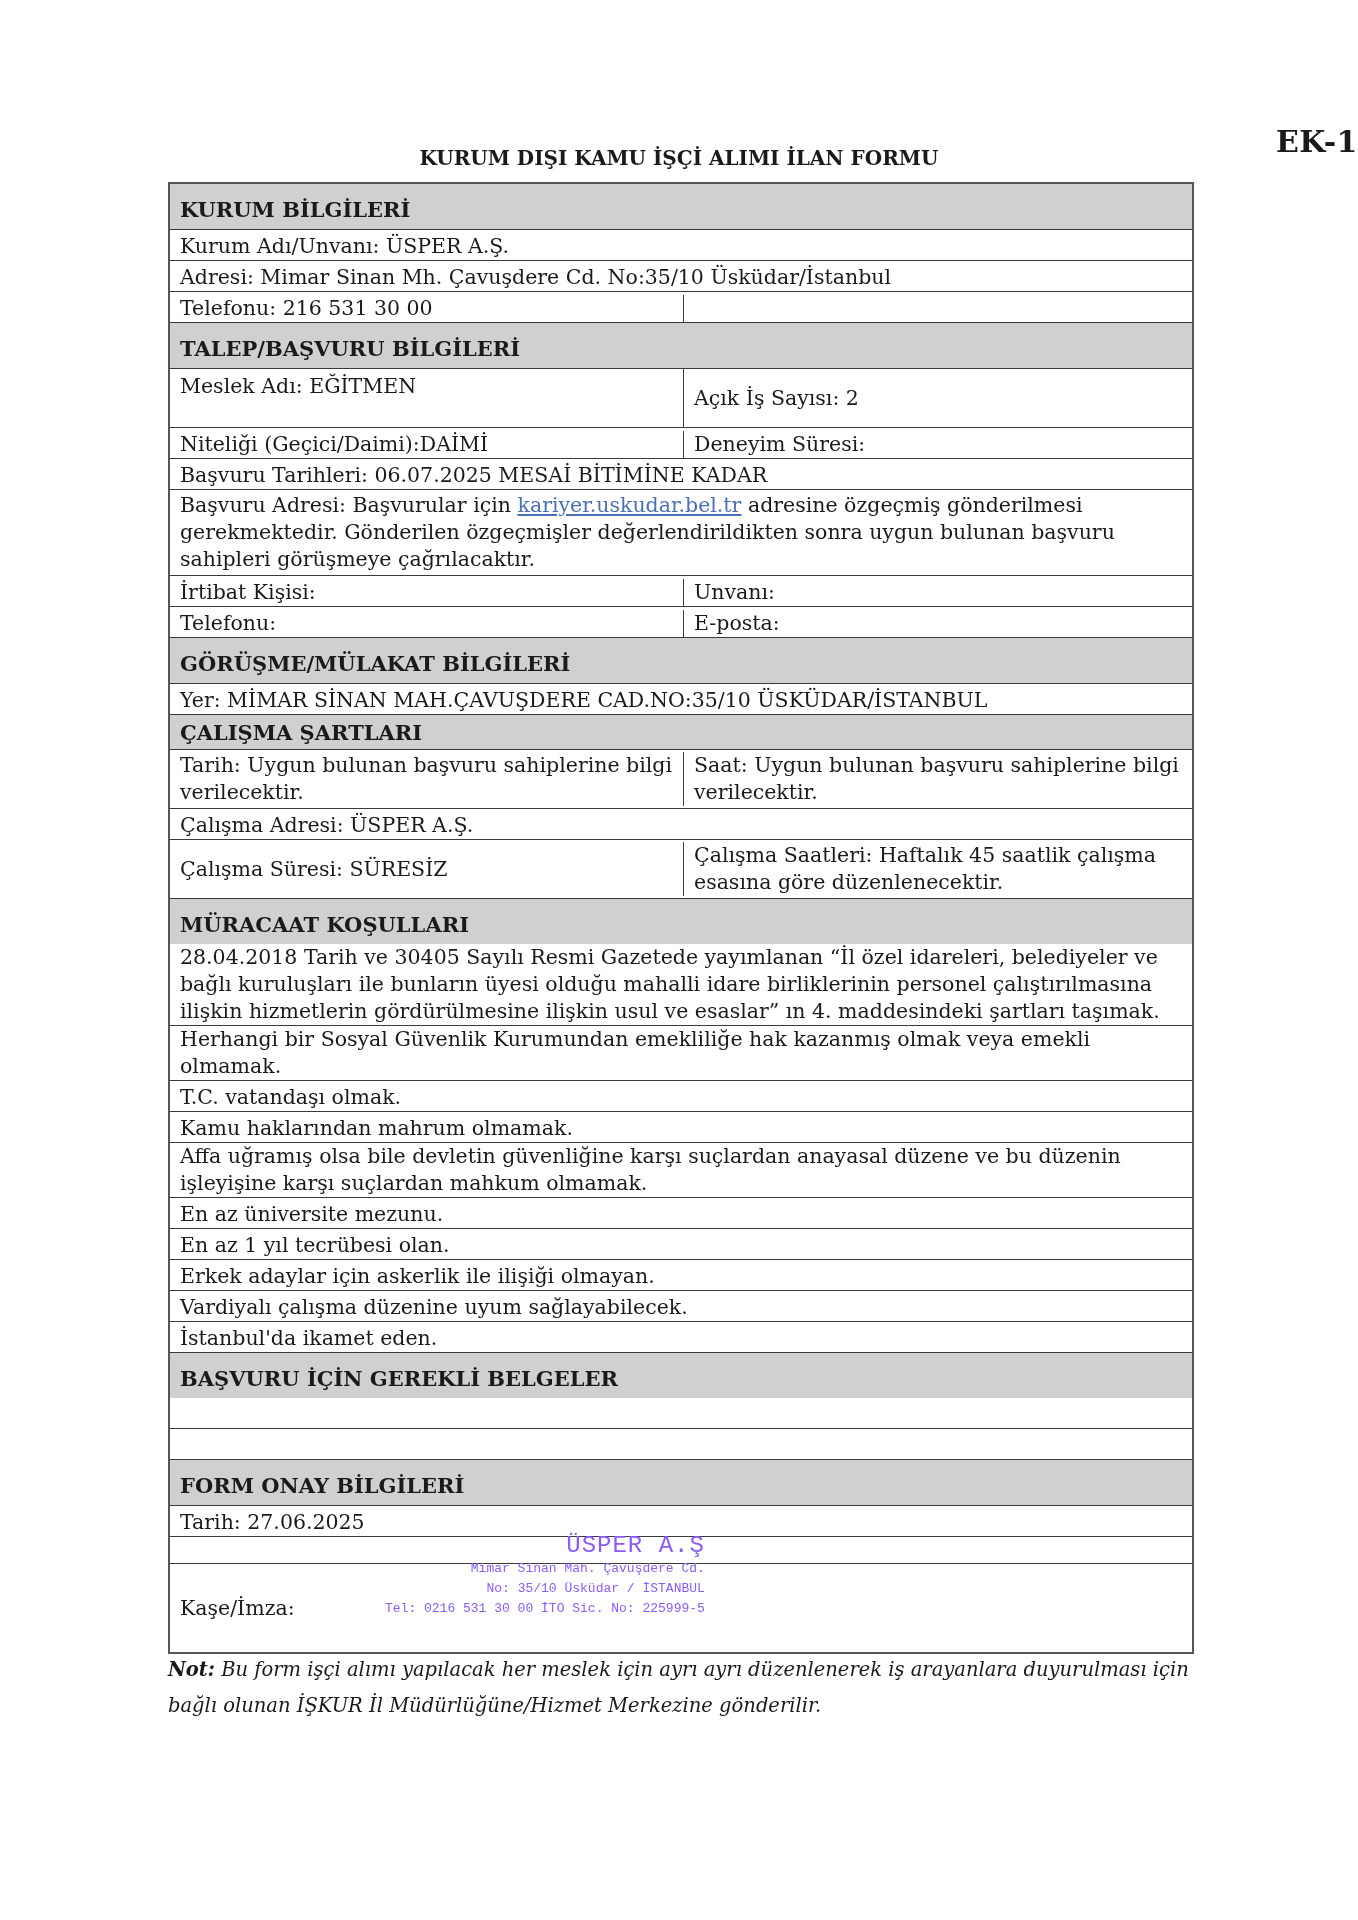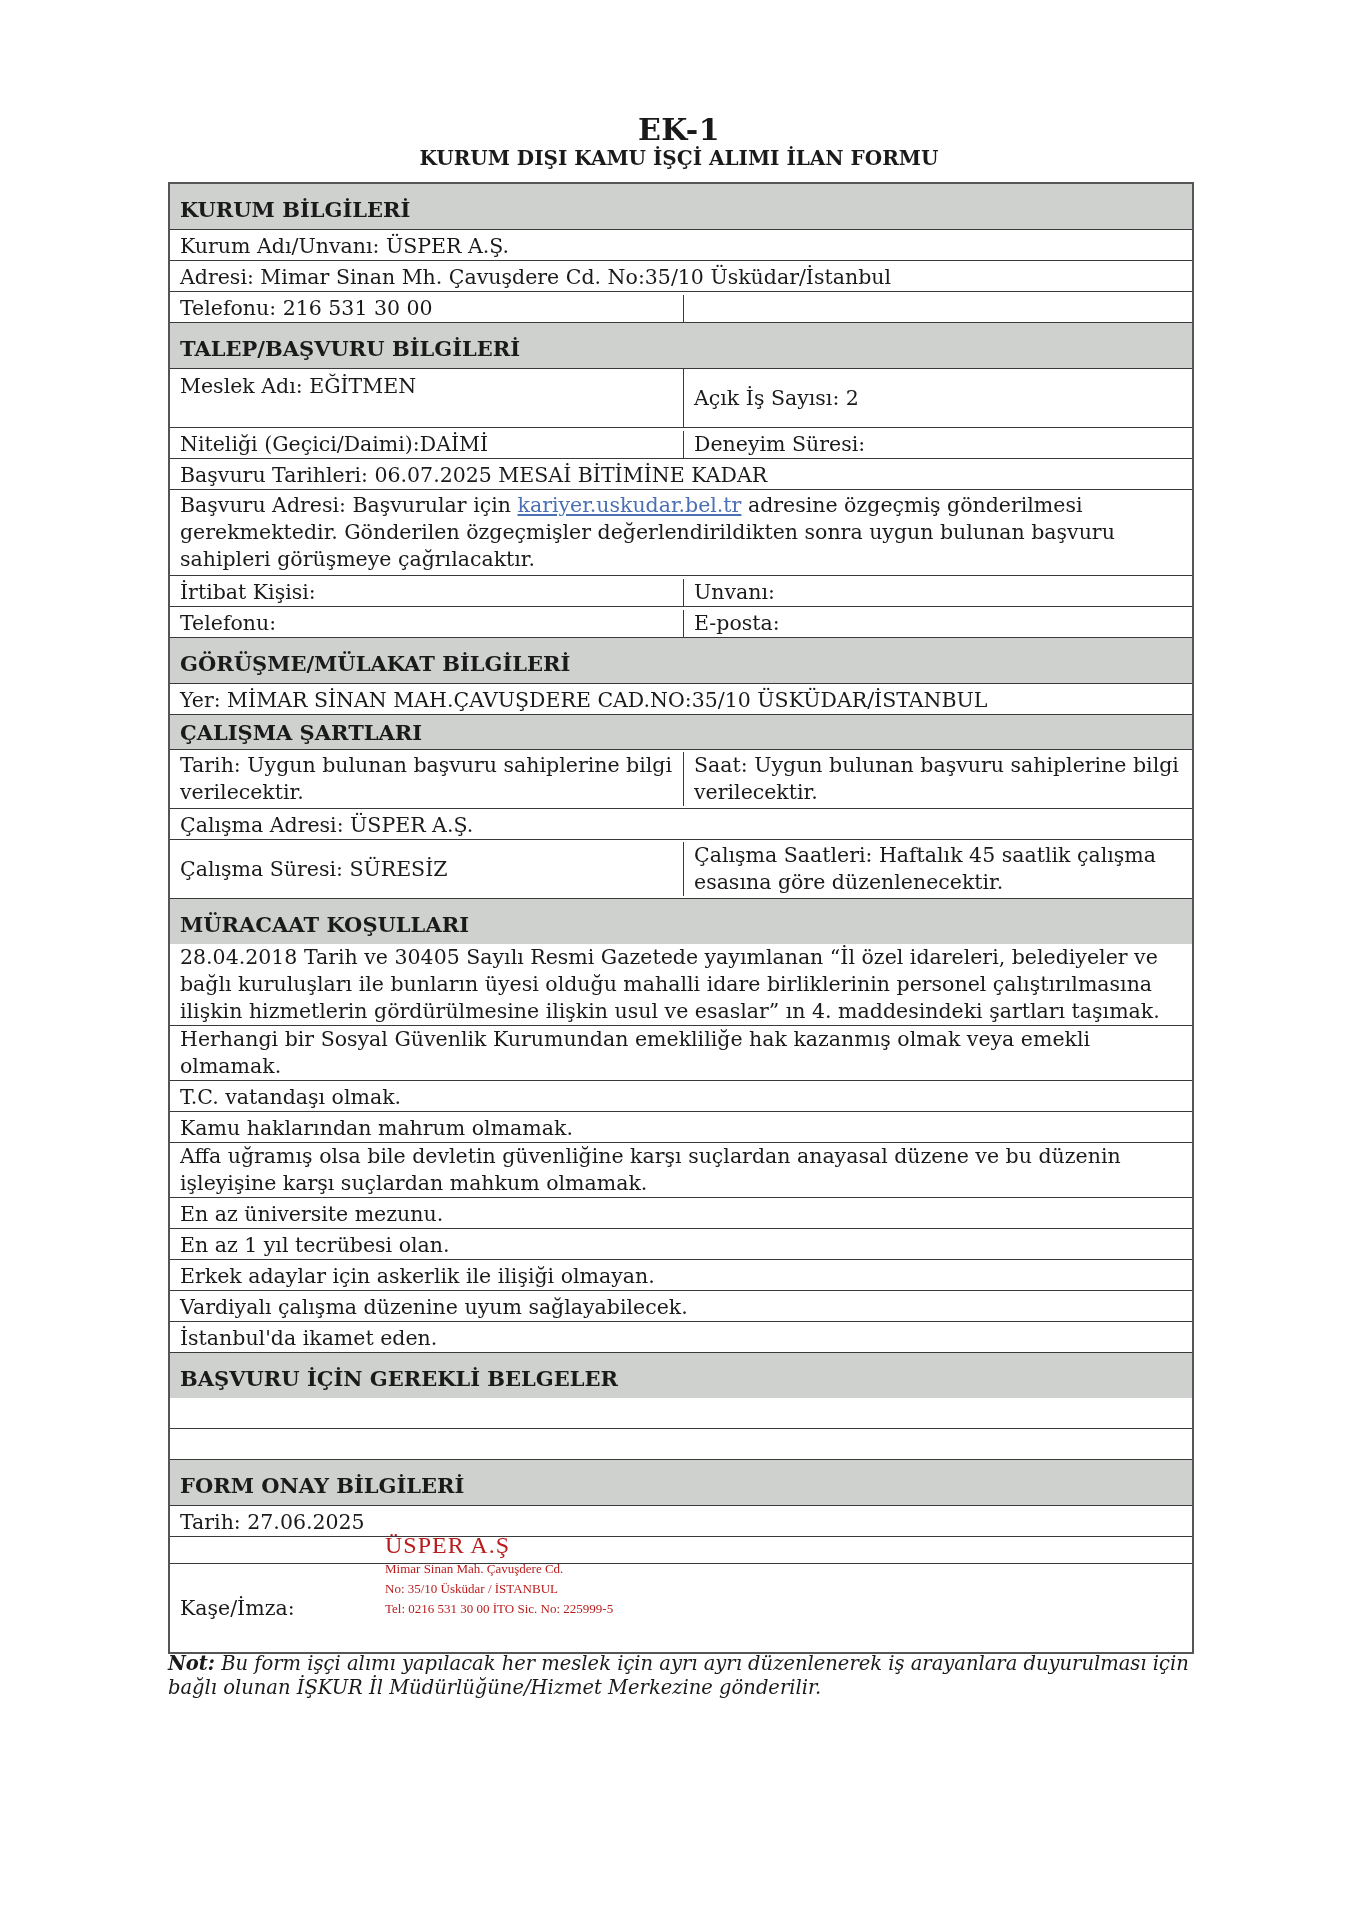--- a/index.html
+++ b/index.html
@@ -1,39 +1,39 @@
 <!DOCTYPE html>
 <html><head>
 <meta charset="utf-8">
 <style>
   html, body { margin: 0; padding: 0; background: #ffffff; }
   body { width: 1358px; height: 1920px; position: relative; overflow: hidden;
          font-family: "DejaVu Serif", "Liberation Serif", serif; color: #1a1a1a; }
   .titles { position: absolute; left: 0; width: 1358px; text-align: center; }
-  .t1 { top: 112px; font-size: 30px; font-weight: bold; letter-spacing: 0.5px; }
+  .t1 { top: 124px; font-size: 30px; font-weight: bold; letter-spacing: 0.5px; text-align: right; }
   .t2 { top: 146px; font-size: 20px; font-weight: bold; }
   .form { position: absolute; left: 168px; top: 182px; width: 1026px;
           border: 2px solid #555; border-bottom: 2px solid #555; box-sizing: border-box; }
   .row { display: flex; border-top: 1.5px solid #3a3a3a; font-size: 20.5px; line-height: 27px; }
   .row:first-child { border-top: none; }
   .cell { padding: 0 10px; box-sizing: border-box; }
   .full { width: 100%; }
   .left { width: 514px; border-right: 1.5px solid #3a3a3a; }
   .right { flex: 1; }
   .hdr { background: #cfd1cf; font-weight: bold; font-size: 21px; height: 45px; align-items: center; }
   .hdr .cell { padding-top: 6px; }
   .h30 { height: 30px; align-items: flex-end; }
   .link { color: #4a6fb5; text-decoration: underline; }
   .stamp-row { height: 88px; position: relative; align-items: center; }
-  .stamp { position: absolute; left: 215px; top: -32px; color: #b91c1c; text-align: left;
-           font-family: Liberation Serif, serif; }
+  .stamp { position: absolute; left: 215px; top: -32px; color: #8b5cf6; text-align: right;
+           font-family: Liberation Mono, monospace; }
   .stamp .s1 { font-size: 24px; letter-spacing: 1px; }
   .stamp .s2 { font-size: 13px; line-height: 20px; }
   .note { position: absolute; left: 168px; top: 1652px; width: 1040px; font-size: 19.5px;
-          font-style: italic; line-height: 24px; }
+          font-style: italic; line-height: 36px; }
   .note b { font-style: italic; }
 </style>
 </head>
 <body>
 
 <div class="titles t1">EK-1</div>
 <div class="titles t2">KURUM DIŞI KAMU İŞÇİ ALIMI İLAN FORMU</div>
 
 <div class="form">
 

